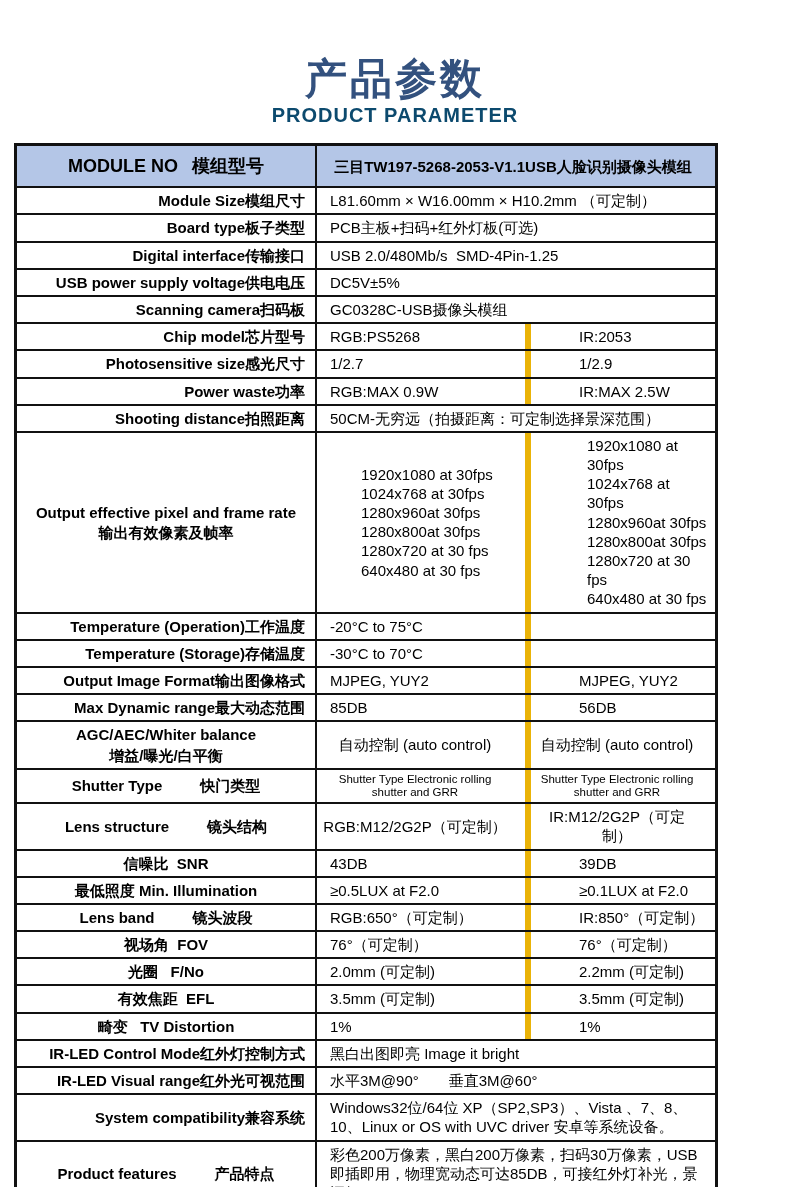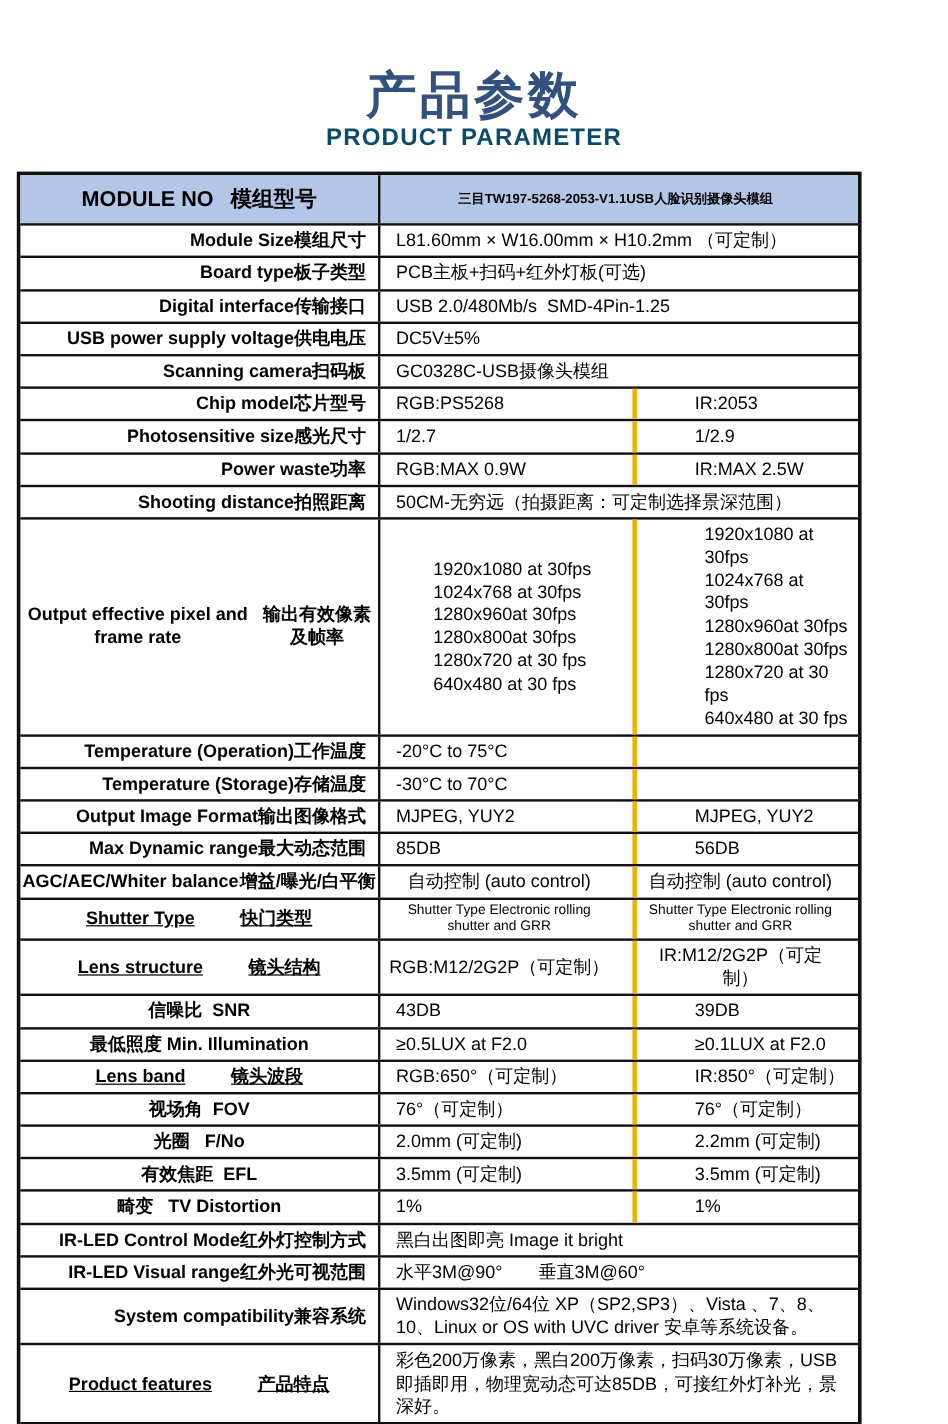--- a/index.html
+++ b/index.html
@@ -13,26 +13,26 @@
 
   
   .spec-table{margin:6px 14px 20px 14px;width:704px;box-sizing:border-box;border:3px solid #111;}
   .row{display:flex;align-items:stretch;border-top:2px solid #111;}
   .row:first-child{border-top:none;}
   .row.header{background:#b4c6e7;}
   .cell{display:flex;align-items:center;box-sizing:border-box;min-height:25px;padding-top:3px;padding-bottom:3px;font-size:15px;line-height:1.28;}
   .label{width:300px;flex:0 0 300px;border-right:2px solid #111;font-weight:700;}
   .label.split{justify-content:flex-end;padding-left:8px;padding-right:10px;}
   .label.center{justify-content:center;gap:14px;text-align:center;white-space:pre-wrap;}
-  .label.pair{justify-content:center;gap:38px;text-decoration:underline;}
-  .label.stack{flex-direction:row;justify-content:center;text-align:center;gap:1px;}
+  .label.pair{justify-content:center;gap:38px;}
+  .label.stack{flex-direction:column;justify-content:center;text-align:center;gap:1px;}
   .row.header .label{justify-content:center;gap:14px;font-size:18px;min-height:40px;}
-  .row.header .val{justify-content:center;font-weight:700;font-size:11px;padding-left:4px;}
+  .row.header .val{justify-content:center;font-weight:700;font-size:15px;padding-left:4px;}
   .val{white-space:pre-wrap;}
-  .val.c2{width:214px;flex:0 0 214px;border-right:4px solid #eab308;padding-left:13px;padding-right:6px;}
+  .val.c2{width:214px;flex:0 0 214px;border-right:6px solid #eab308;padding-left:13px;padding-right:6px;}
   .val.c3{flex:1 1 auto;padding-left:48px;padding-right:6px;}
   .val.span2{flex:1 1 auto;padding-left:13px;padding-right:10px;}
   .val.vc{justify-content:center;text-align:center;padding-left:4px;padding-right:16px;}
   .val.small{font-size:11.5px;line-height:1.15;}
   .val.ind.c2{padding-left:44px;}
   .val.ind.c3{padding-left:56px;}
 </style>
 </head>
 <body>
 

